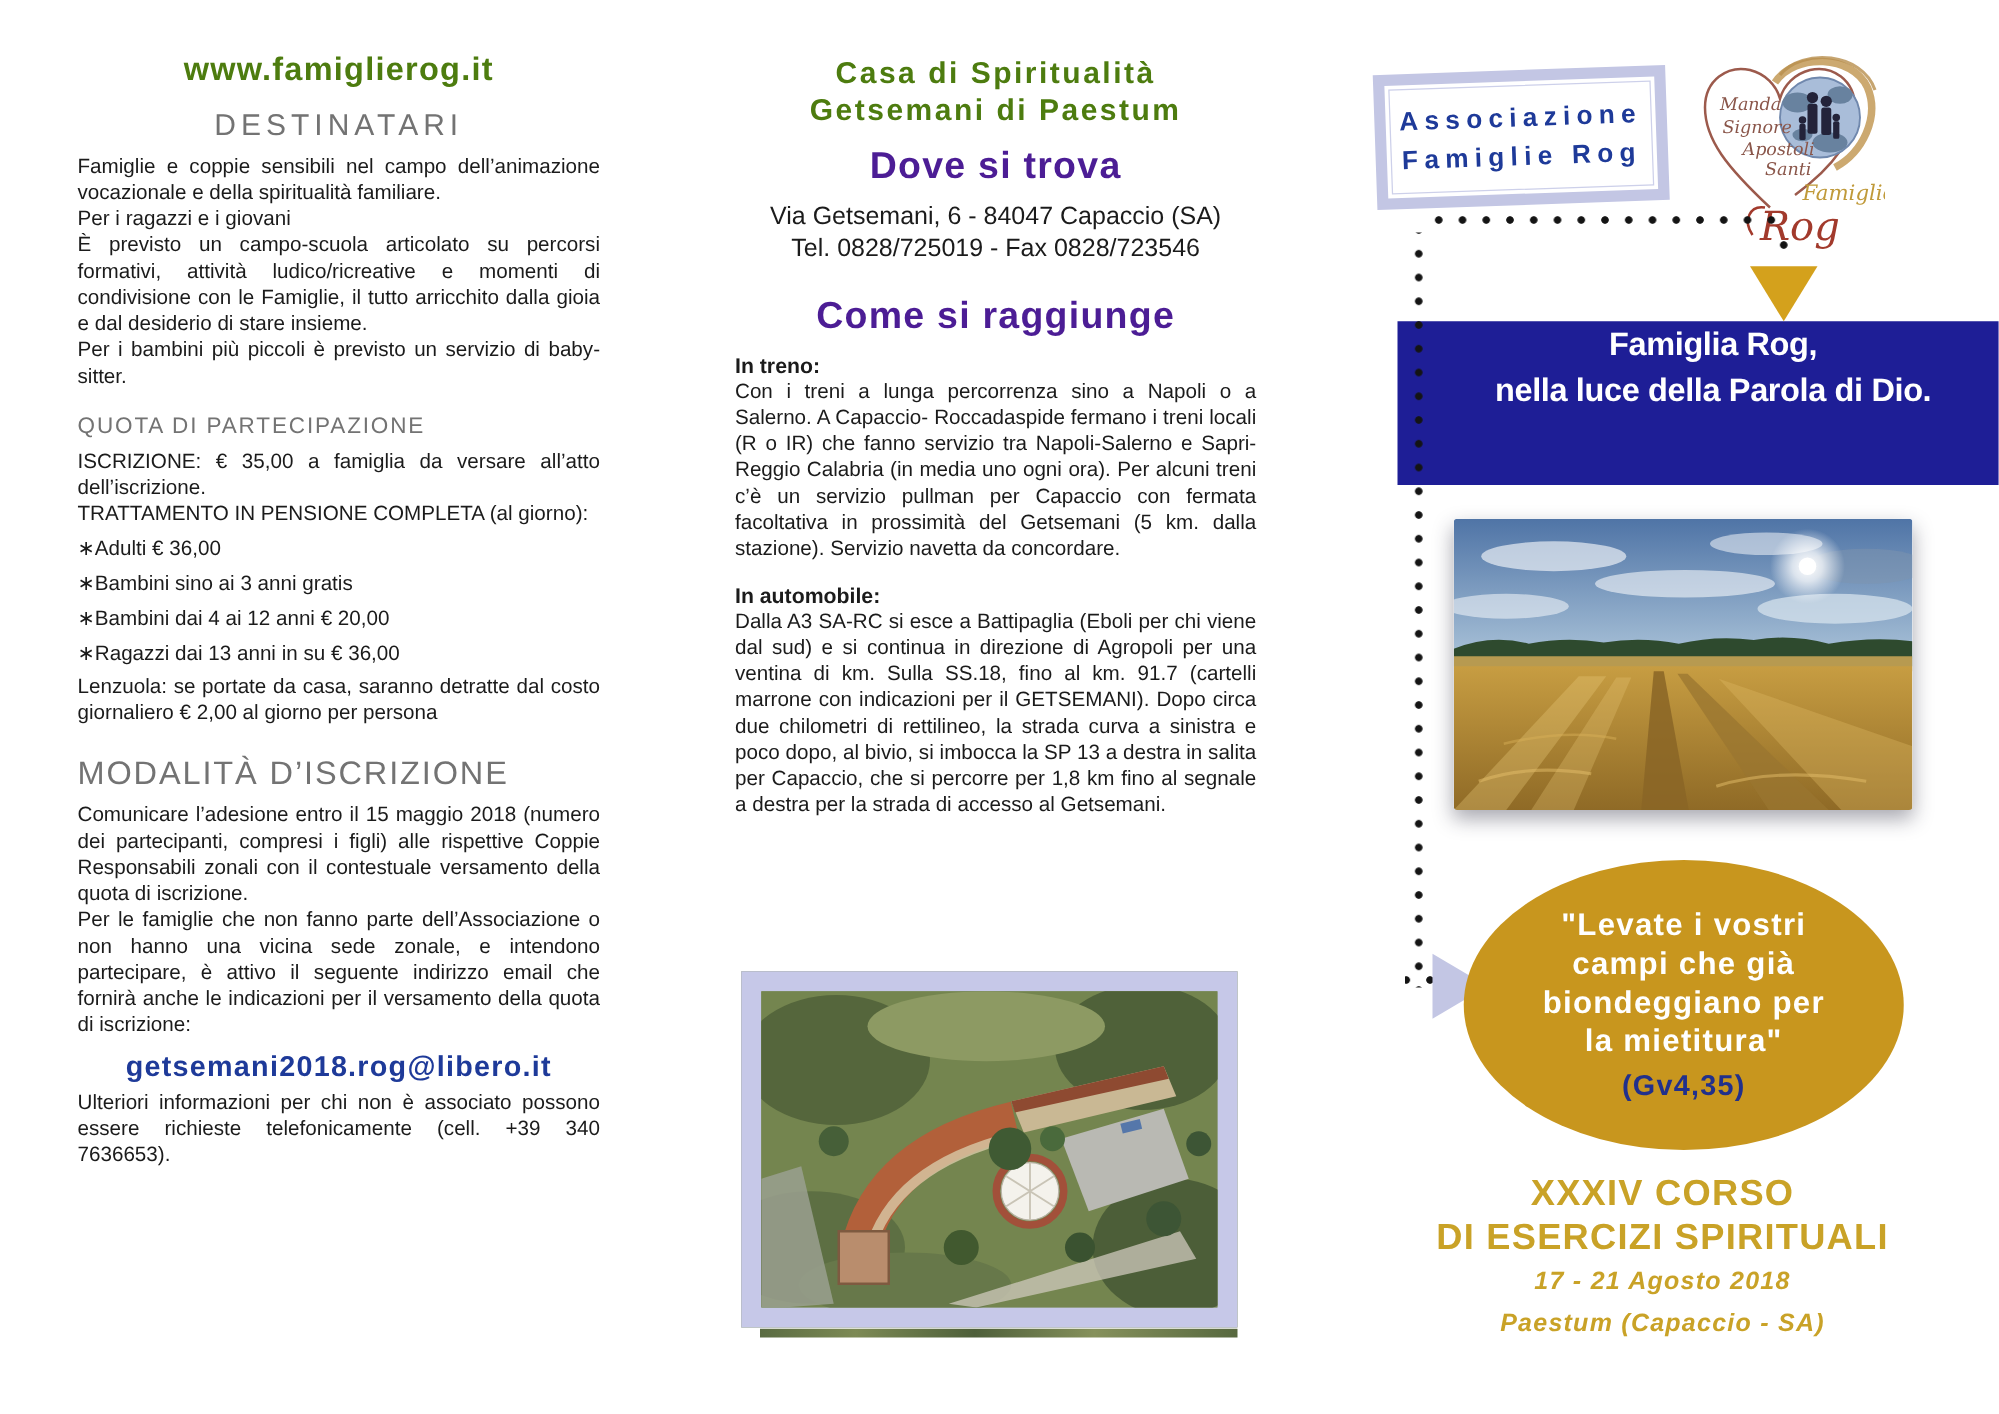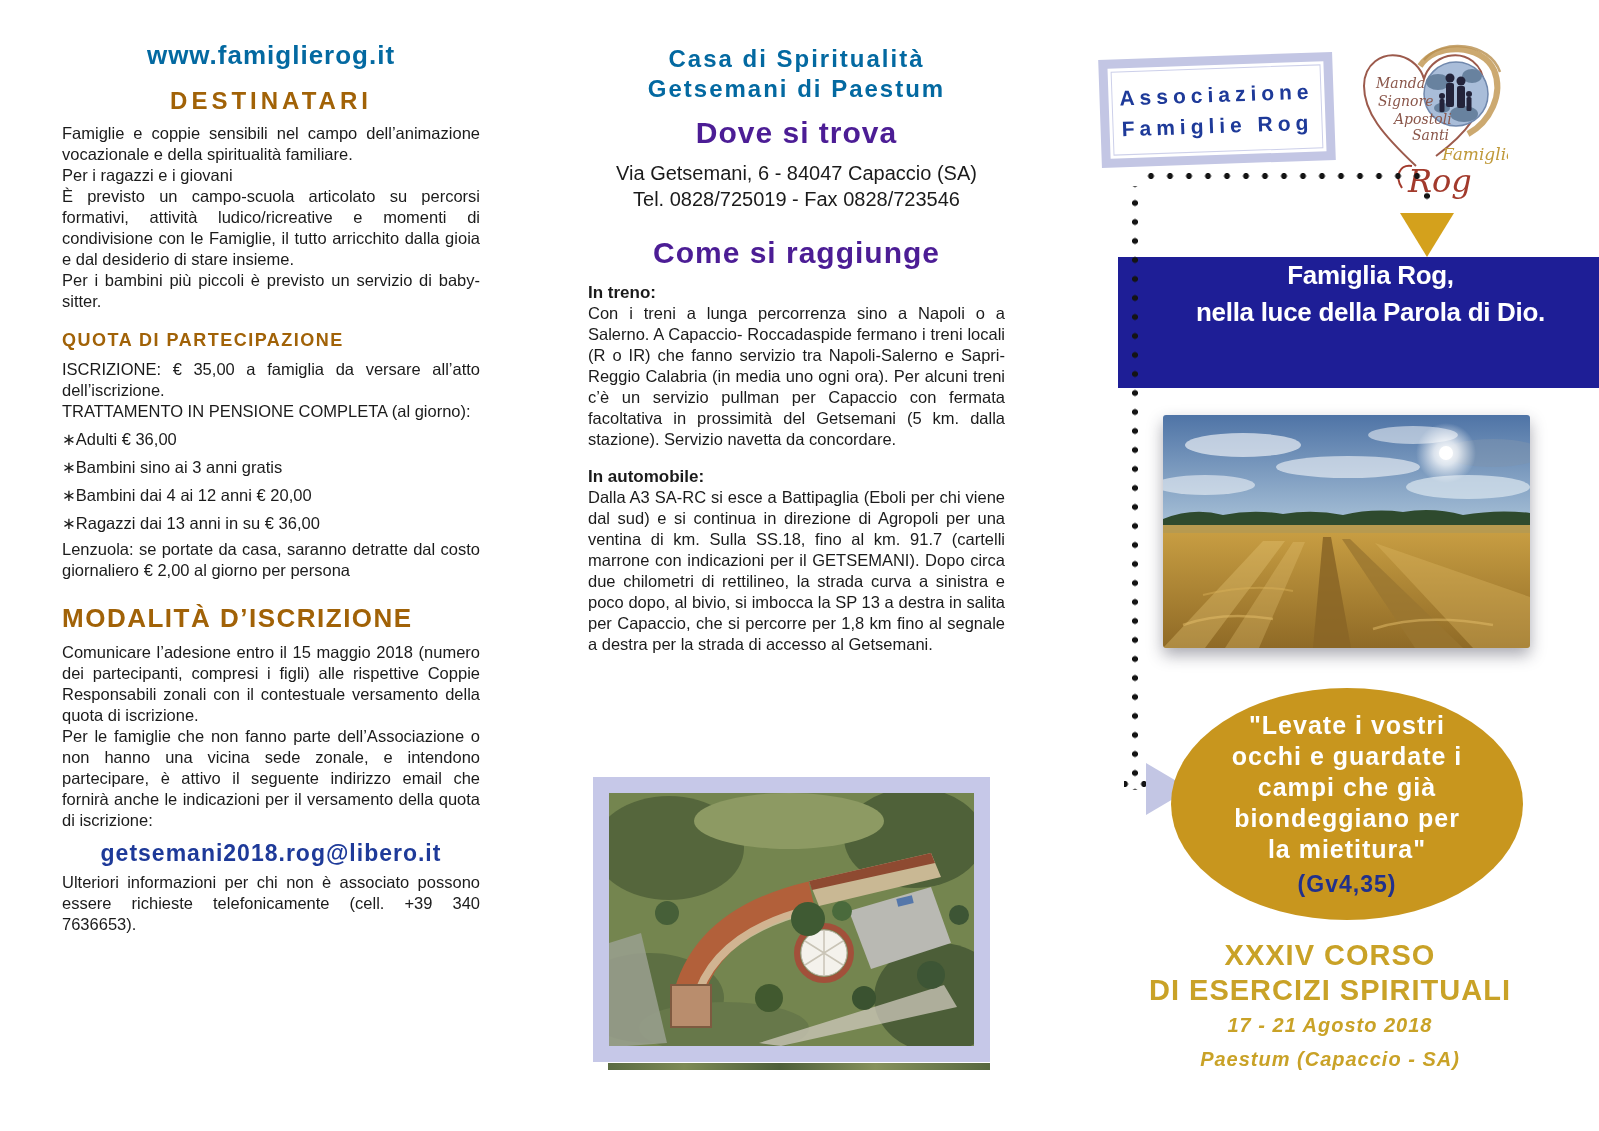--- a/index.html
+++ b/index.html
@@ -2,23 +2,23 @@
 <html><head>
 <meta charset="utf-8">
 <style>
   html,body{margin:0;padding:0;background:#ffffff;}
   .page{position:relative;width:1599px;height:1131px;background:#ffffff;overflow:hidden;
         font-family:"Liberation Sans",sans-serif;color:#1b1b1b;}
   
   .col-left{position:absolute;left:62px;top:40px;width:418px;}
   .col-mid{position:absolute;left:588px;top:44px;width:417px;}
   
-  .gold-head{color:#0369a1;font-weight:bold;text-align:center;letter-spacing:2px;}
+  .gold-head{color:#4d7c0f;font-weight:bold;text-align:center;letter-spacing:2px;}
   .url{font-size:26px;letter-spacing:1px;margin-bottom:16px;}
-  .h-blue{color:#a16207;font-weight:bold;font-size:24px;letter-spacing:3px;margin:16px 0 8px 0;}
+  .h-blue{color:#737373;font-weight:normal;font-size:24px;letter-spacing:3px;margin:16px 0 8px 0;}
   .h-blue.center{text-align:center;letter-spacing:4px;}
   .body-txt{font-size:16.5px;line-height:21px;text-align:justify;}
   .body-line{font-size:16.5px;line-height:21px;}
   .bullet{font-size:16.5px;line-height:21px;margin-top:7px;}
   .email{color:#1e3a99;font-weight:bold;font-size:23px;text-align:center;letter-spacing:1px;margin:9px 0 5px 0;}
   .mid-title{font-size:24px;line-height:30px;}
   .comic-blue{color:#4c1d95;font-weight:bold;font-size:30px;text-align:center;letter-spacing:1px;}
   .addr{font-size:20px;line-height:26px;text-align:center;}
   .sub-label{font-weight:bold;font-size:17px;line-height:21px;margin-top:12px;}
   
@@ -219,21 +219,20 @@
       <polygon points="62,233 96,233 142,127 130,127" fill="#e8c878" opacity="0.3"></polygon>
       <polygon points="310,233 367,233 367,182 212,128" fill="#e0ba64" opacity="0.35"></polygon>
       <path d="M20,210 Q60,196 110,204" stroke="#e3bd6a" stroke-width="2.5" fill="none" opacity="0.5"></path>
       <path d="M210,214 Q260,198 330,210" stroke="#e3bd6a" stroke-width="2.5" fill="none" opacity="0.5"></path>
       <path d="M40,180 Q90,168 130,176" stroke="#d9b258" stroke-width="2" fill="none" opacity="0.45"></path>
     </svg>
   </div>
 
   <div class="oval">
     <div class="q-line">"Levate i vostri</div>
-    <div class="q-line">occhi e guardate i</div>
     <div class="q-line">campi che già</div>
     <div class="q-line">biondeggiano per</div>
     <div class="q-line">la mietitura"</div>
     <div class="q-ref">(Gv4,35)</div>
   </div>
 
   <div class="course">
     <div class="c1">XXXIV CORSO</div>
     <div class="c1">DI ESERCIZI SPIRITUALI</div>
     <div class="c2">17 - 21 Agosto 2018</div>

